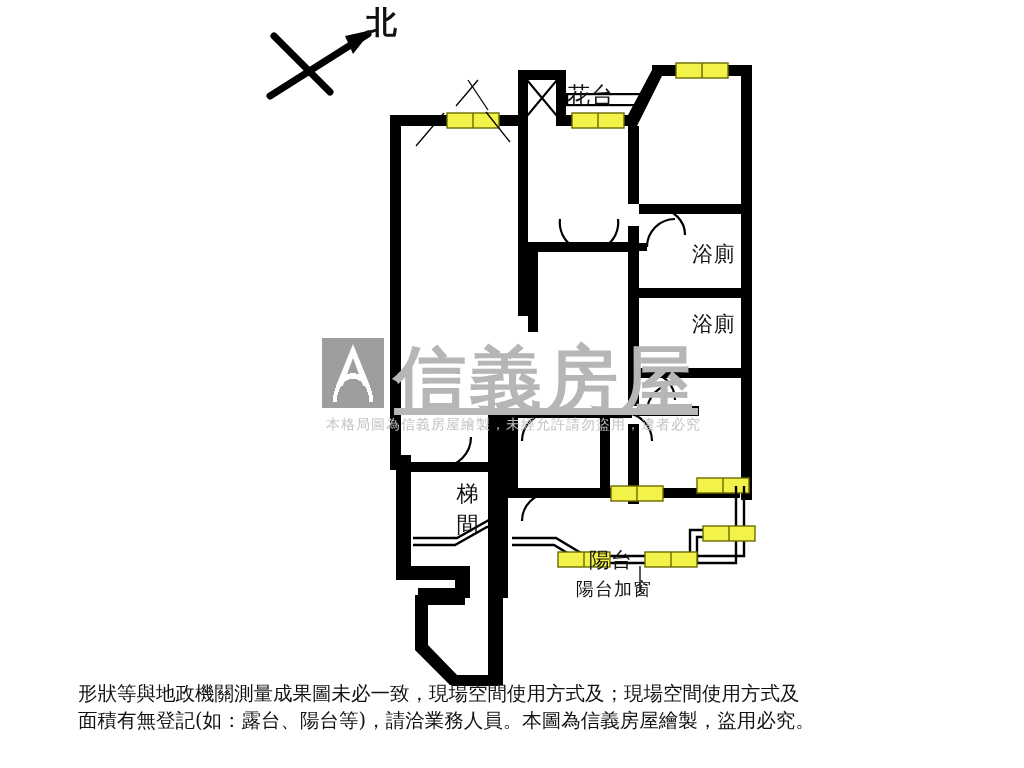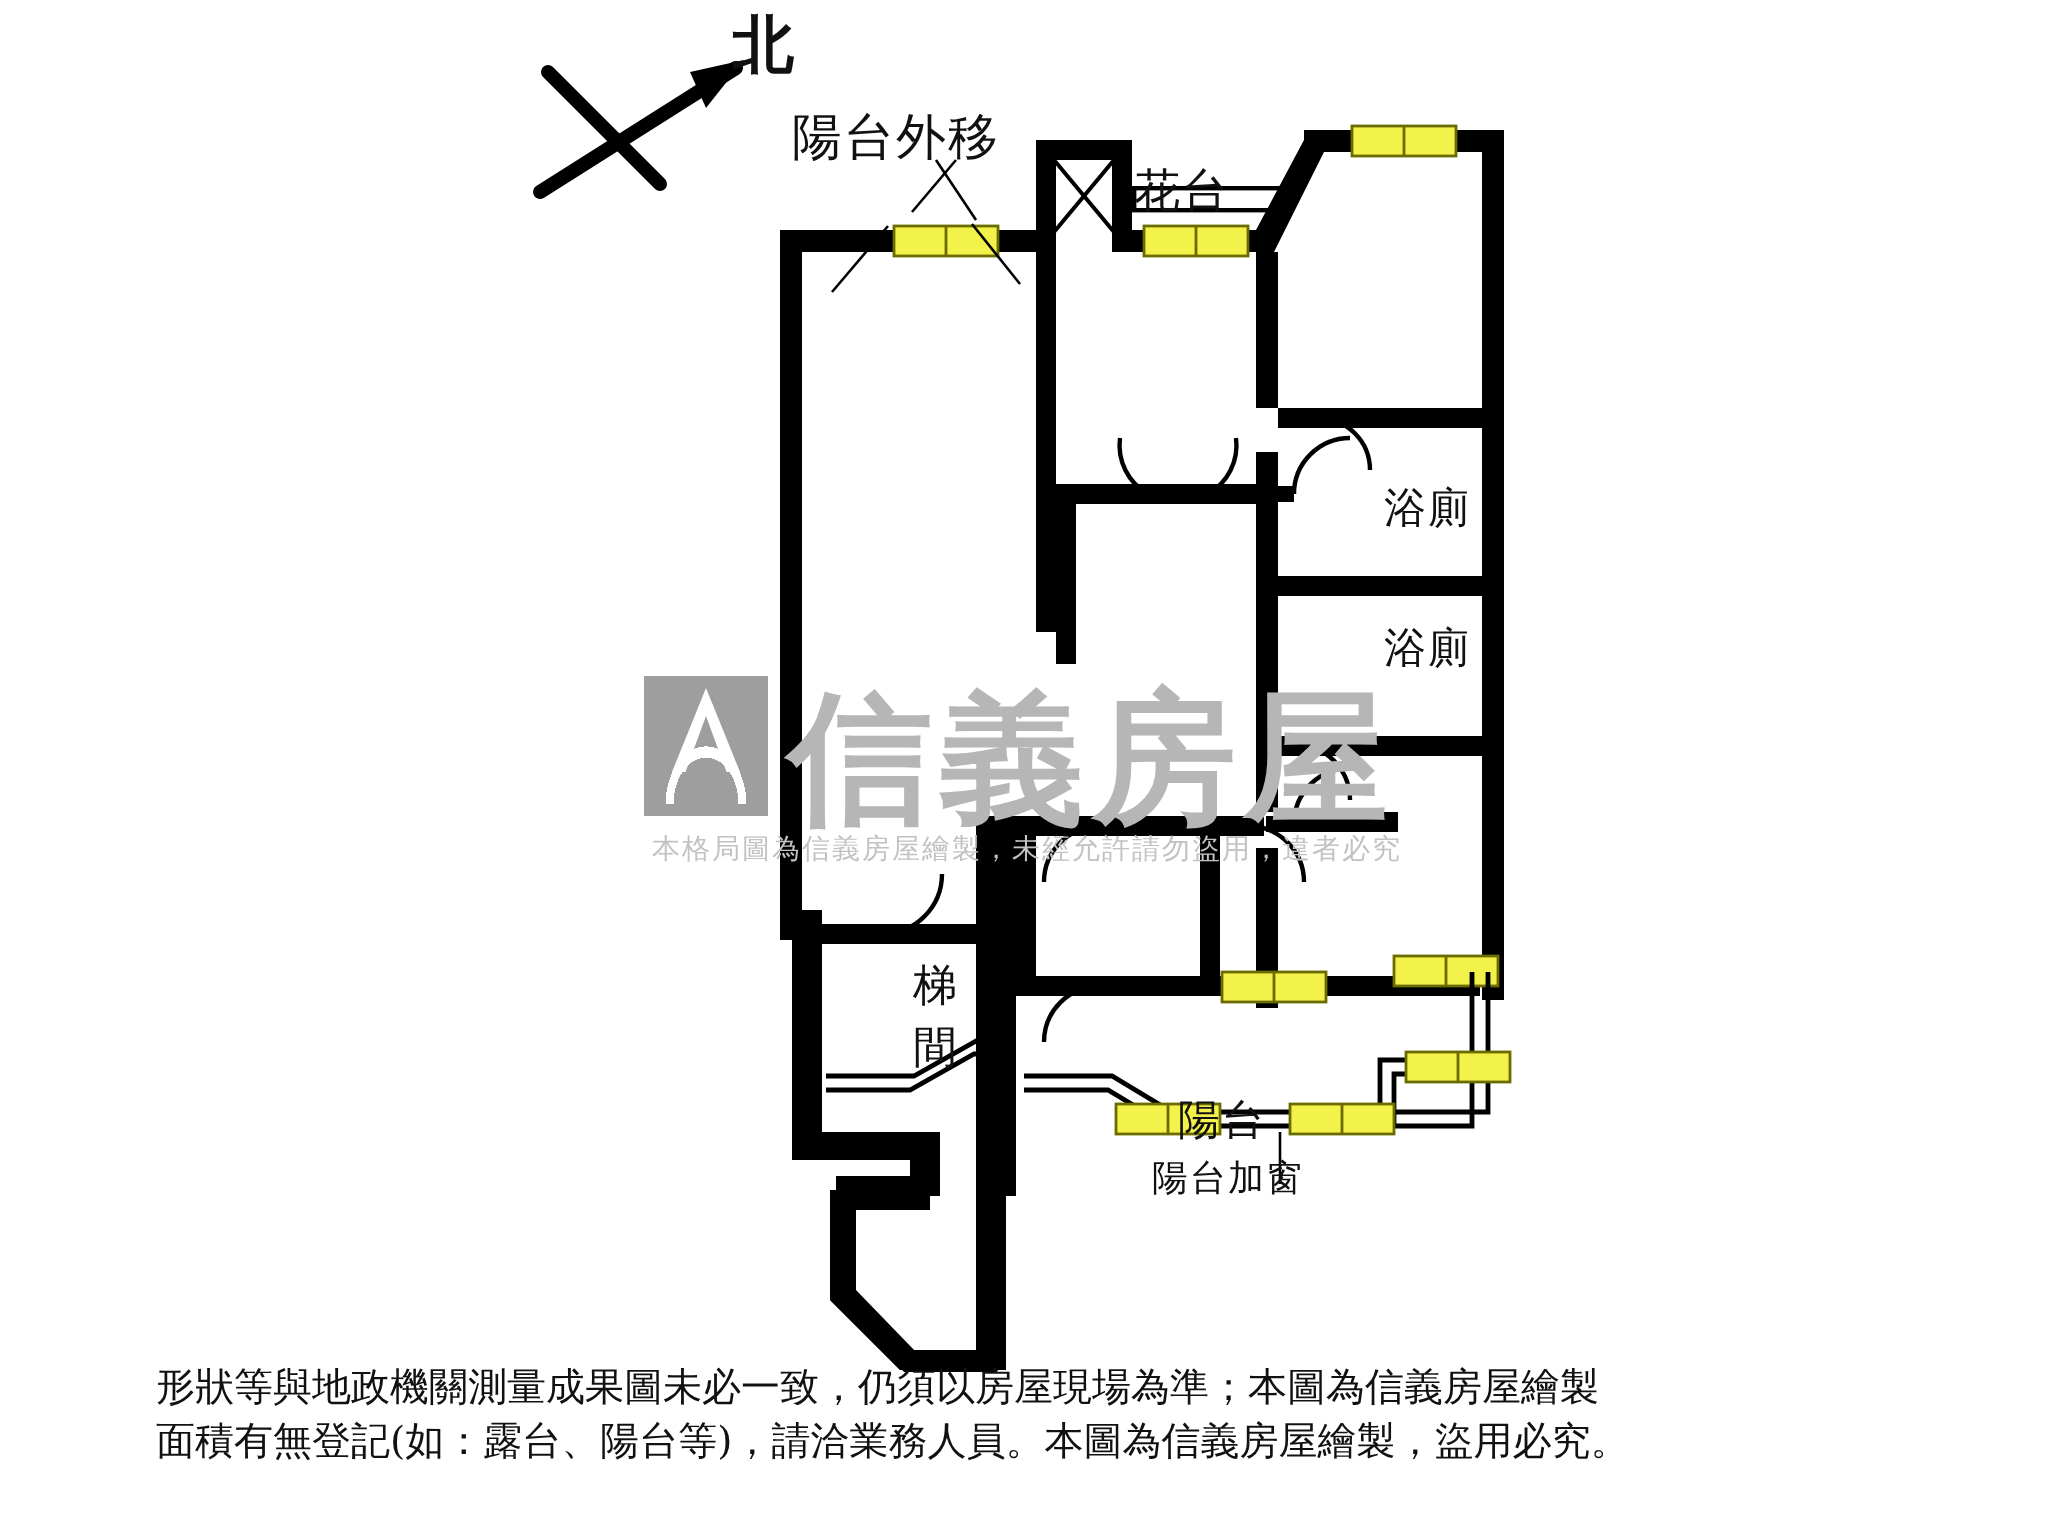--- a/index.html
+++ b/index.html
@@ -34,21 +34,21 @@
   #wm-logo:after{
     content:"";position:absolute;left:6px;top:8px;width:50px;height:56px;
     background:
       radial-gradient(ellipse 28px 40px at 50% 100%, transparent 0 58%, #ffffff 58% 72%, transparent 72%);
   }
   #wm-logo-v{position:absolute;left:14px;top:6px;width:0;height:0;
     border-left:17px solid transparent;border-right:17px solid transparent;border-bottom:42px solid #ffffff;}
   #wm-logo-v2{position:absolute;left:20px;top:20px;width:0;height:0;
     border-left:11px solid transparent;border-right:11px solid transparent;border-bottom:30px solid #9e9e9e;}
   #wm-text{position:absolute;left:72px;top:-4px;font-size:72px;font-weight:700;color:#b6b6b6;
-    letter-spacing:4px;font-family:"DejaVu Sans","Liberation Sans",sans-serif;}
+    letter-spacing:4px;font-family:"DejaVu Sans","Liberation Sans",sans-serif;text-decoration:underline;}
   #wm-sub{position:absolute;left:4px;top:80px;font-size:14px;color:#c2c2c2;letter-spacing:1px;
     font-family:"DejaVu Sans","Liberation Sans",sans-serif;white-space:nowrap;}
 </style>
 </head>
 <body>
 
 <div id="plan-root">
 
   <svg class="layer" viewBox="0 0 1024 768">
     <defs>
@@ -187,38 +187,37 @@
     <g stroke="#000" stroke-width="1.3" fill="none">
       <line x1="444" y1="113" x2="416" y2="146"></line>
       <line x1="456" y1="106" x2="478" y2="80"></line>
       <line x1="486" y1="112" x2="510" y2="142"></line>
       <line x1="468" y1="80" x2="488" y2="110"></line>
       <line x1="640" y1="566" x2="640" y2="592"></line>
     </g>
   </svg>
 
   <div class="txt" id="north-label">北</div>
-  <div class="txt" id="lbl-balcony-move">陽台外移</div>
   <div class="txt" id="lbl-flowerbed">花台</div>
   <div class="txt" id="lbl-bath-1">浴廁</div>
   <div class="txt" id="lbl-bath-2">浴廁</div>
   <div class="txt" id="lbl-stair">
     <div>梯</div>
     <div>間</div>
   </div>
   <div class="txt" id="lbl-balcony">陽台</div>
   <div class="txt" id="lbl-balcony-window">陽台加窗</div>
 
   <div id="watermark">
     <div id="wm-logo">
       <div id="wm-logo-v"></div>
       <div id="wm-logo-v2"></div>
     </div>
     <div id="wm-text">信義房屋</div>
     <div id="wm-sub">本格局圖為信義房屋繪製，未經允許請勿盜用，違者必究</div>
   </div>
 
   <div id="disclaimer">
-    <div>形狀等與地政機關測量成果圖未必一致，仍須以房屋現場為準；本圖為信義房屋繪製</div>
+    <div>形狀等與地政機關測量成果圖未必一致，現場空間使用方式及；現場空間使用方式及</div>
     <div>面積有無登記(如：露台、陽台等)，請洽業務人員。本圖為信義房屋繪製，盜用必究。</div>
   </div>
 
 </div>
 
 </body></html>

